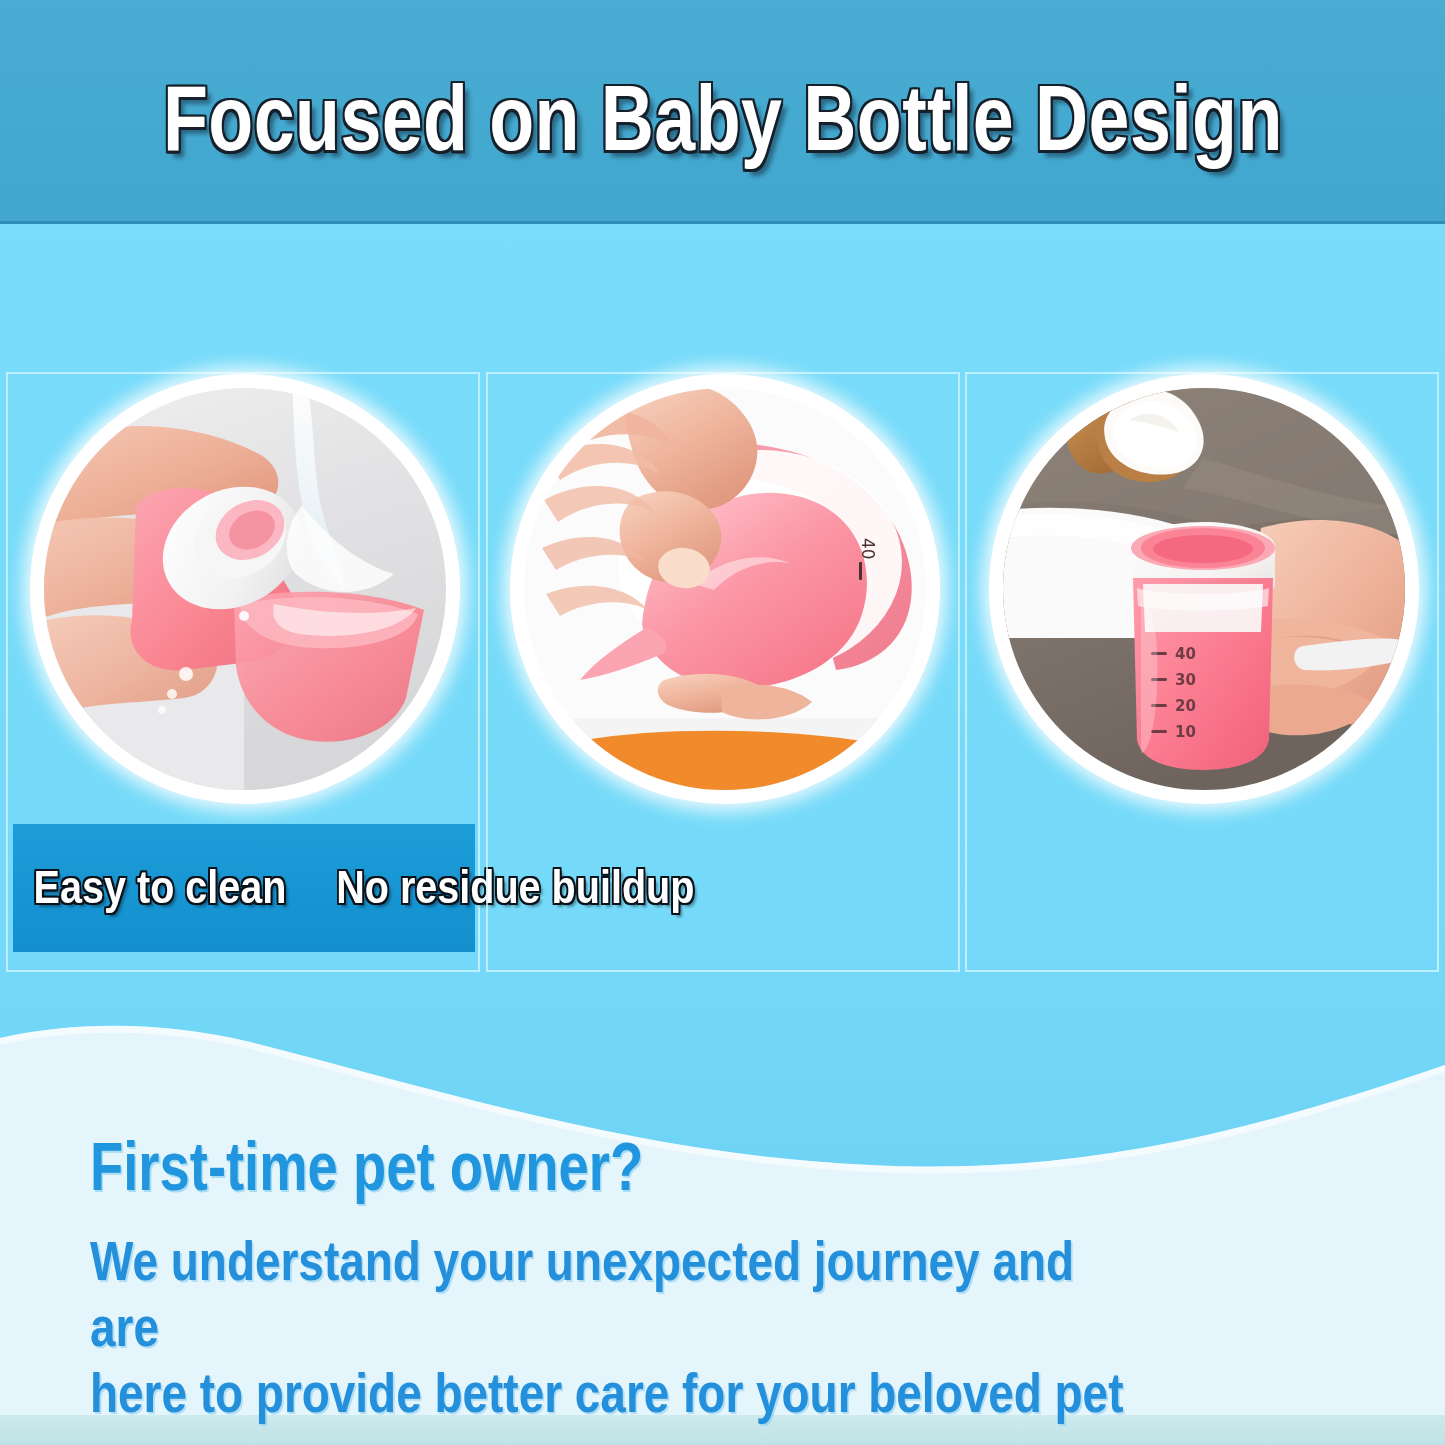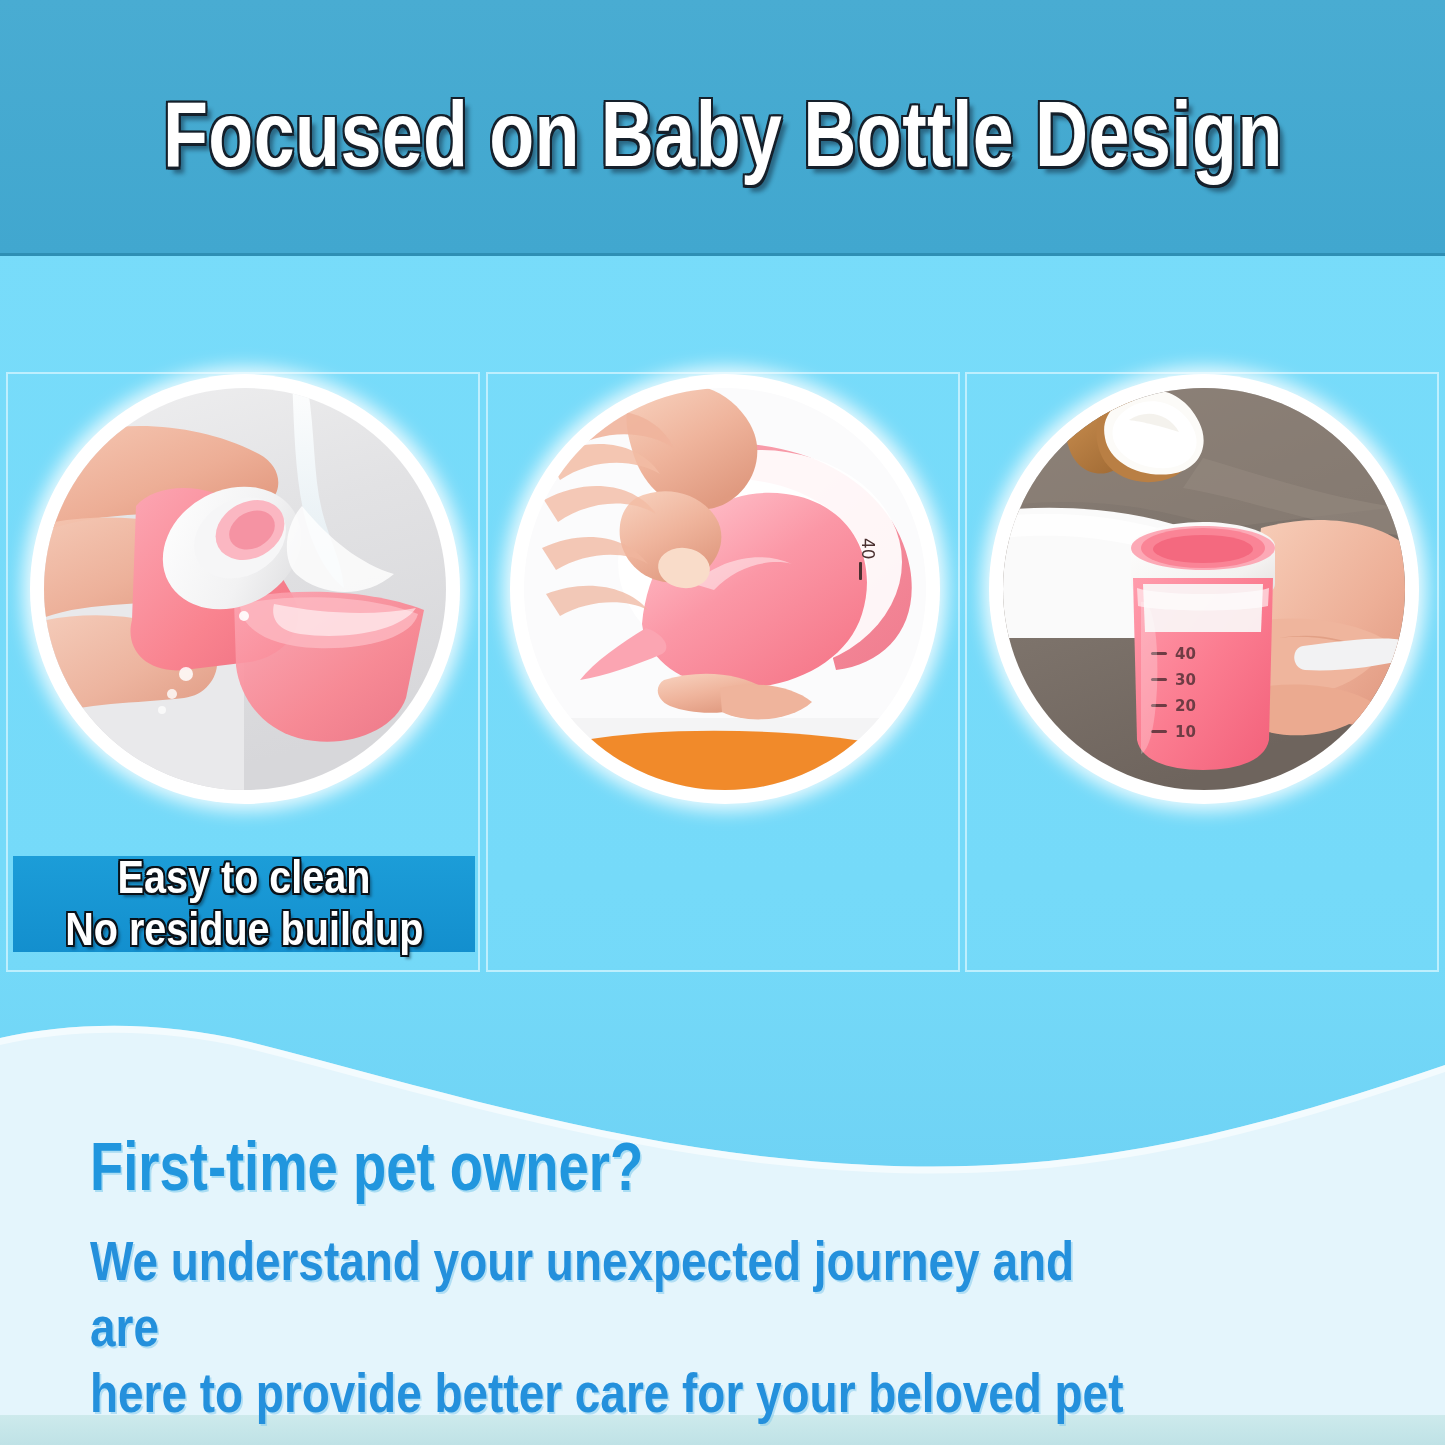--- a/index.html
+++ b/index.html
@@ -22,21 +22,21 @@
     background:#E4F5FC;
   }
   .wave-svg{position:absolute;left:0;top:960px;width:1445px;height:300px;}
   .bottom-strip{
     position:absolute;left:0;bottom:0;width:1445px;height:30px;
     background:linear-gradient(180deg,#CDEAEC 0%,#BFE2E6 100%);
   }
 
   
   .header{
-    position:absolute;left:0;top:0;width:1445px;height:256px;
+    position:absolute;left:0;top:0;width:1445px;height:224px;
     background:linear-gradient(180deg,#49ACD2 0%,#41A7CF 100%);
     border-bottom:3px solid #2E8FB4;
     box-sizing:border-box;
     display:flex;align-items:center;justify-content:center;
   }
   .header-title{
     font-family:"Liberation Sans", sans-serif;
     font-weight:bold;
     font-size:92px;
     line-height:1;
@@ -78,24 +78,24 @@
   .circle-inner{
     position:absolute;left:14px;top:14px;
     width:402px;height:402px;border-radius:50%;
     overflow:hidden;
   }
   .photo{position:absolute;inset:0;}
 
   
   .caption{
     position:absolute;left:5px;bottom:18px;
-    width:462px;height:96px;
+    width:462px;height:128px;
     background:linear-gradient(180deg,#1C9DD8 0%,#138FCE 100%);
-    display:flex;flex-direction:column;
-    align-items:center;justify-content:center;
+    display:flex;flex-direction:row;
+    align-items:center;justify-content:flex-start;
     box-sizing:border-box;
   }
   .cap-line{
     font-family:"Liberation Sans", sans-serif;
     font-weight:bold;
     font-size:46px;
     line-height:1.12;
     color:#ffffff;
     transform:scaleX(0.86);
     white-space:nowrap;

